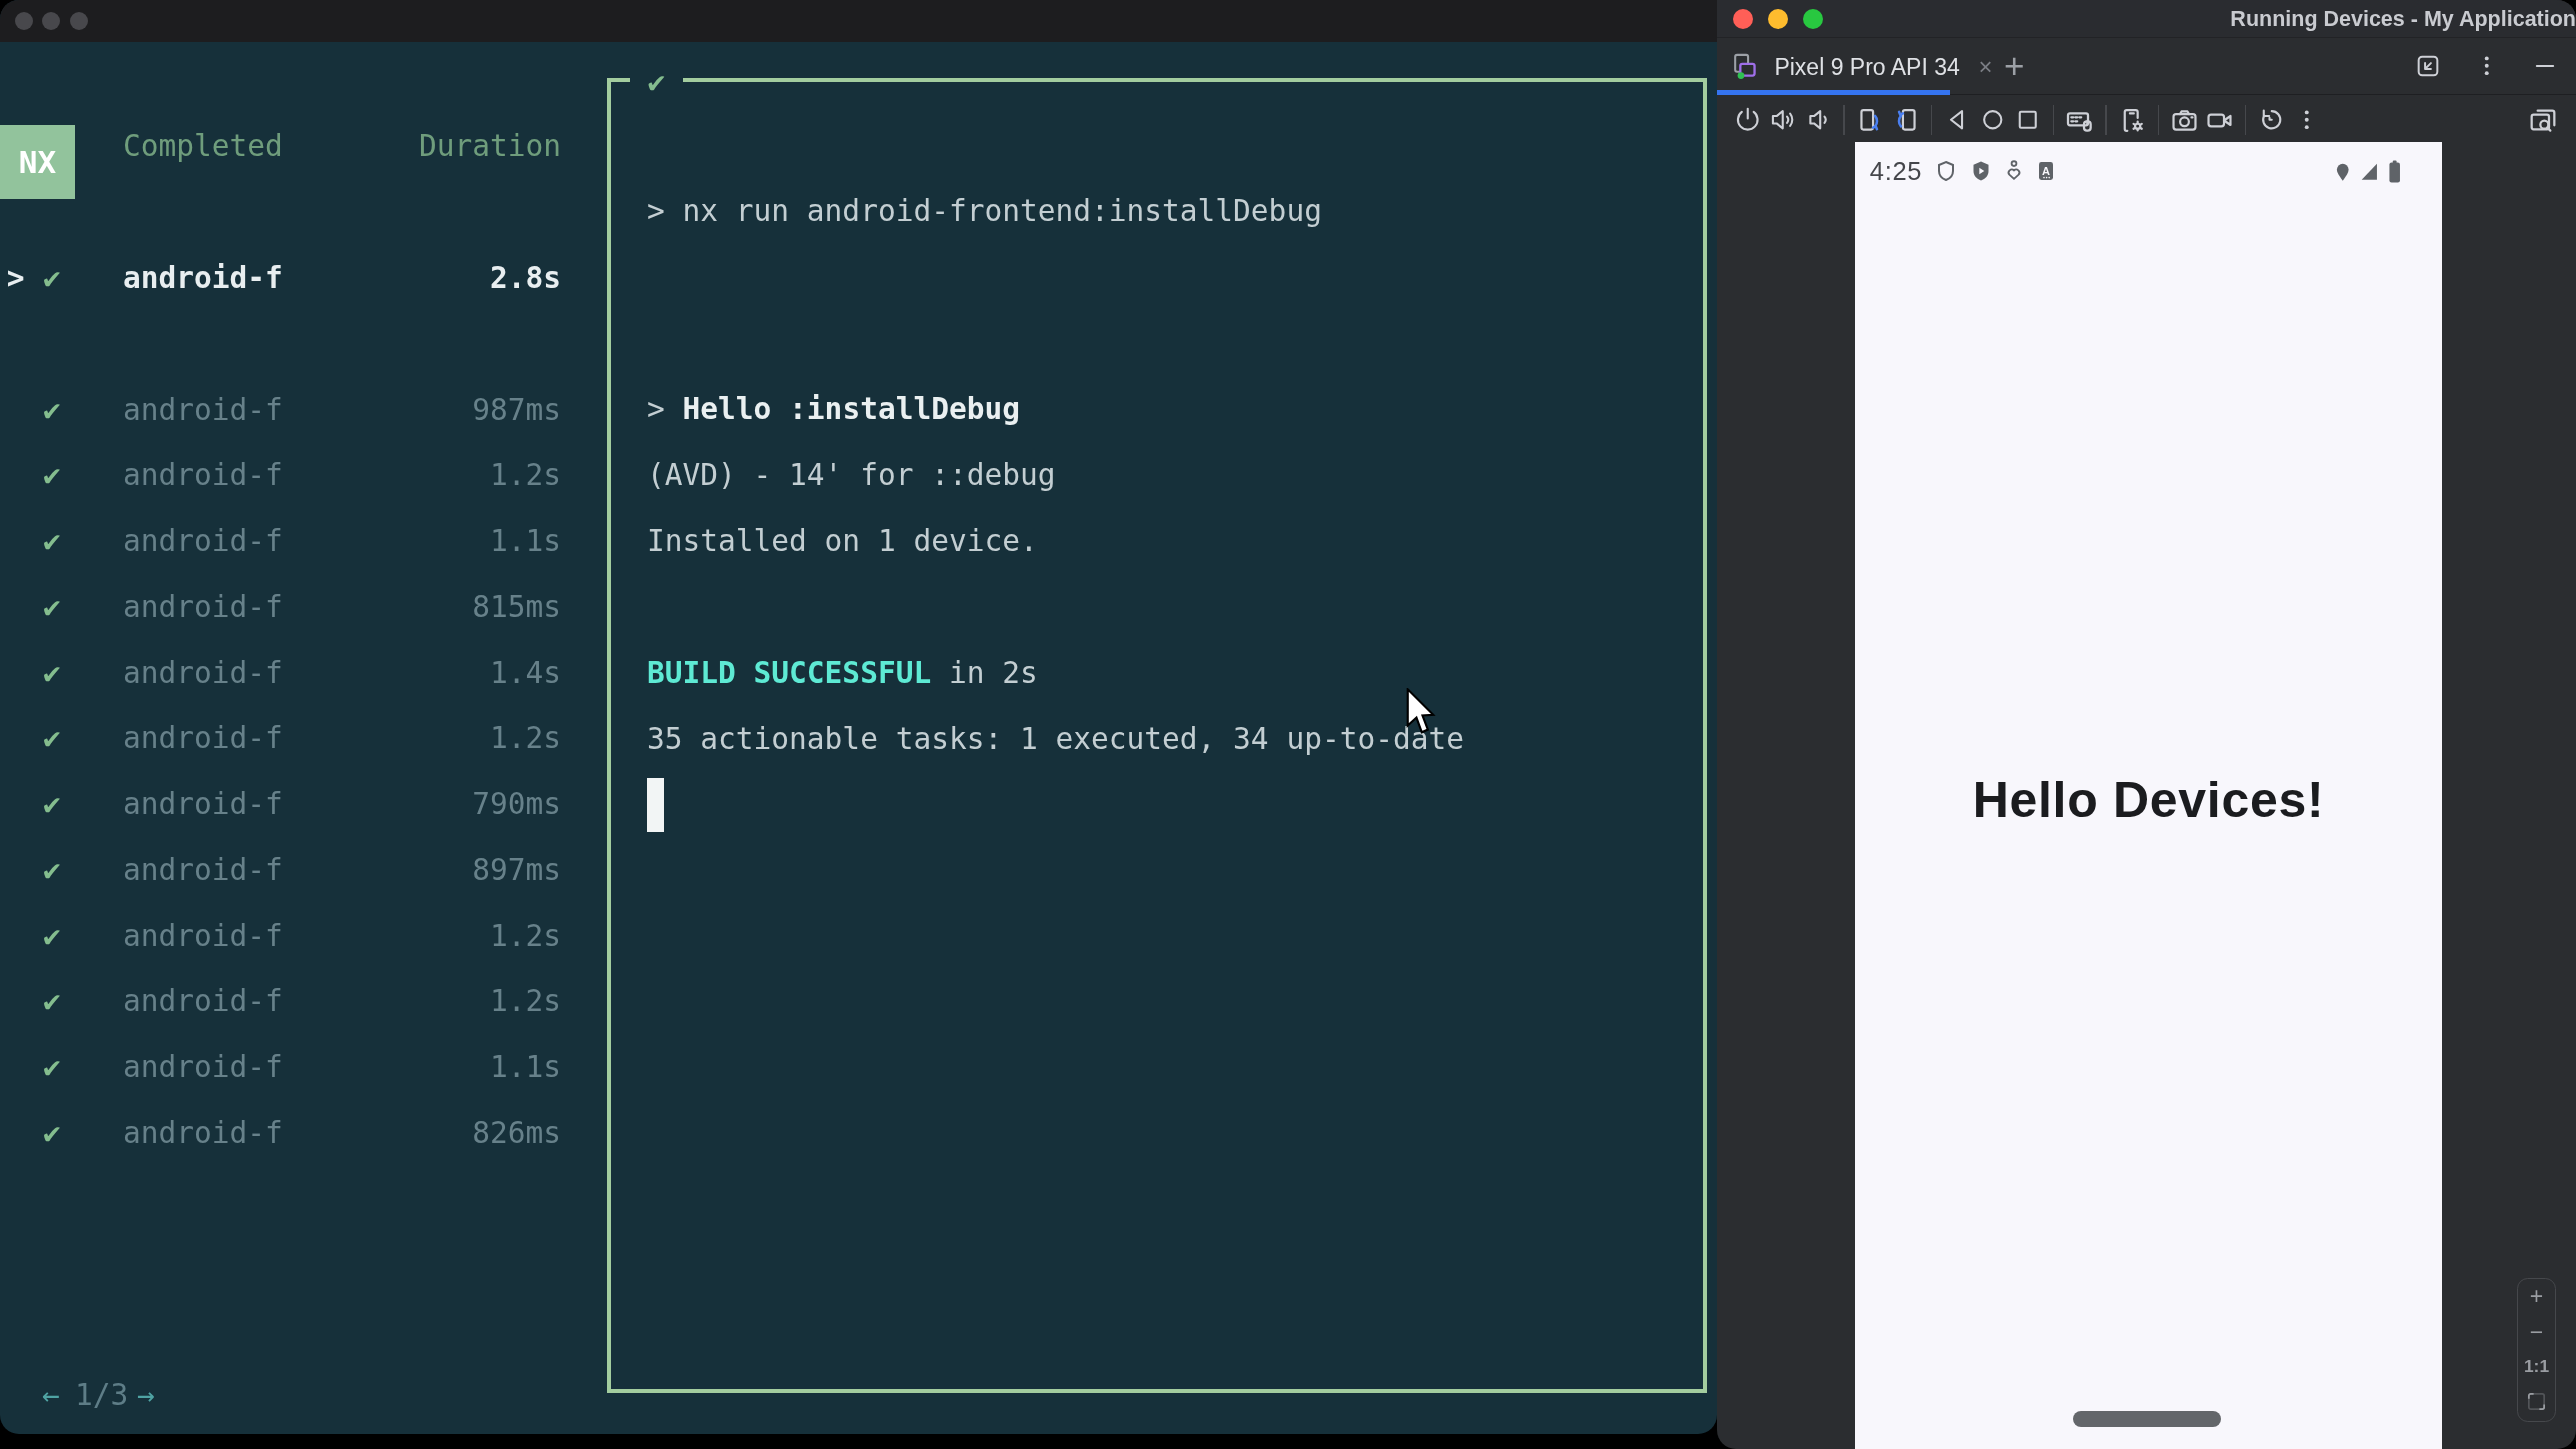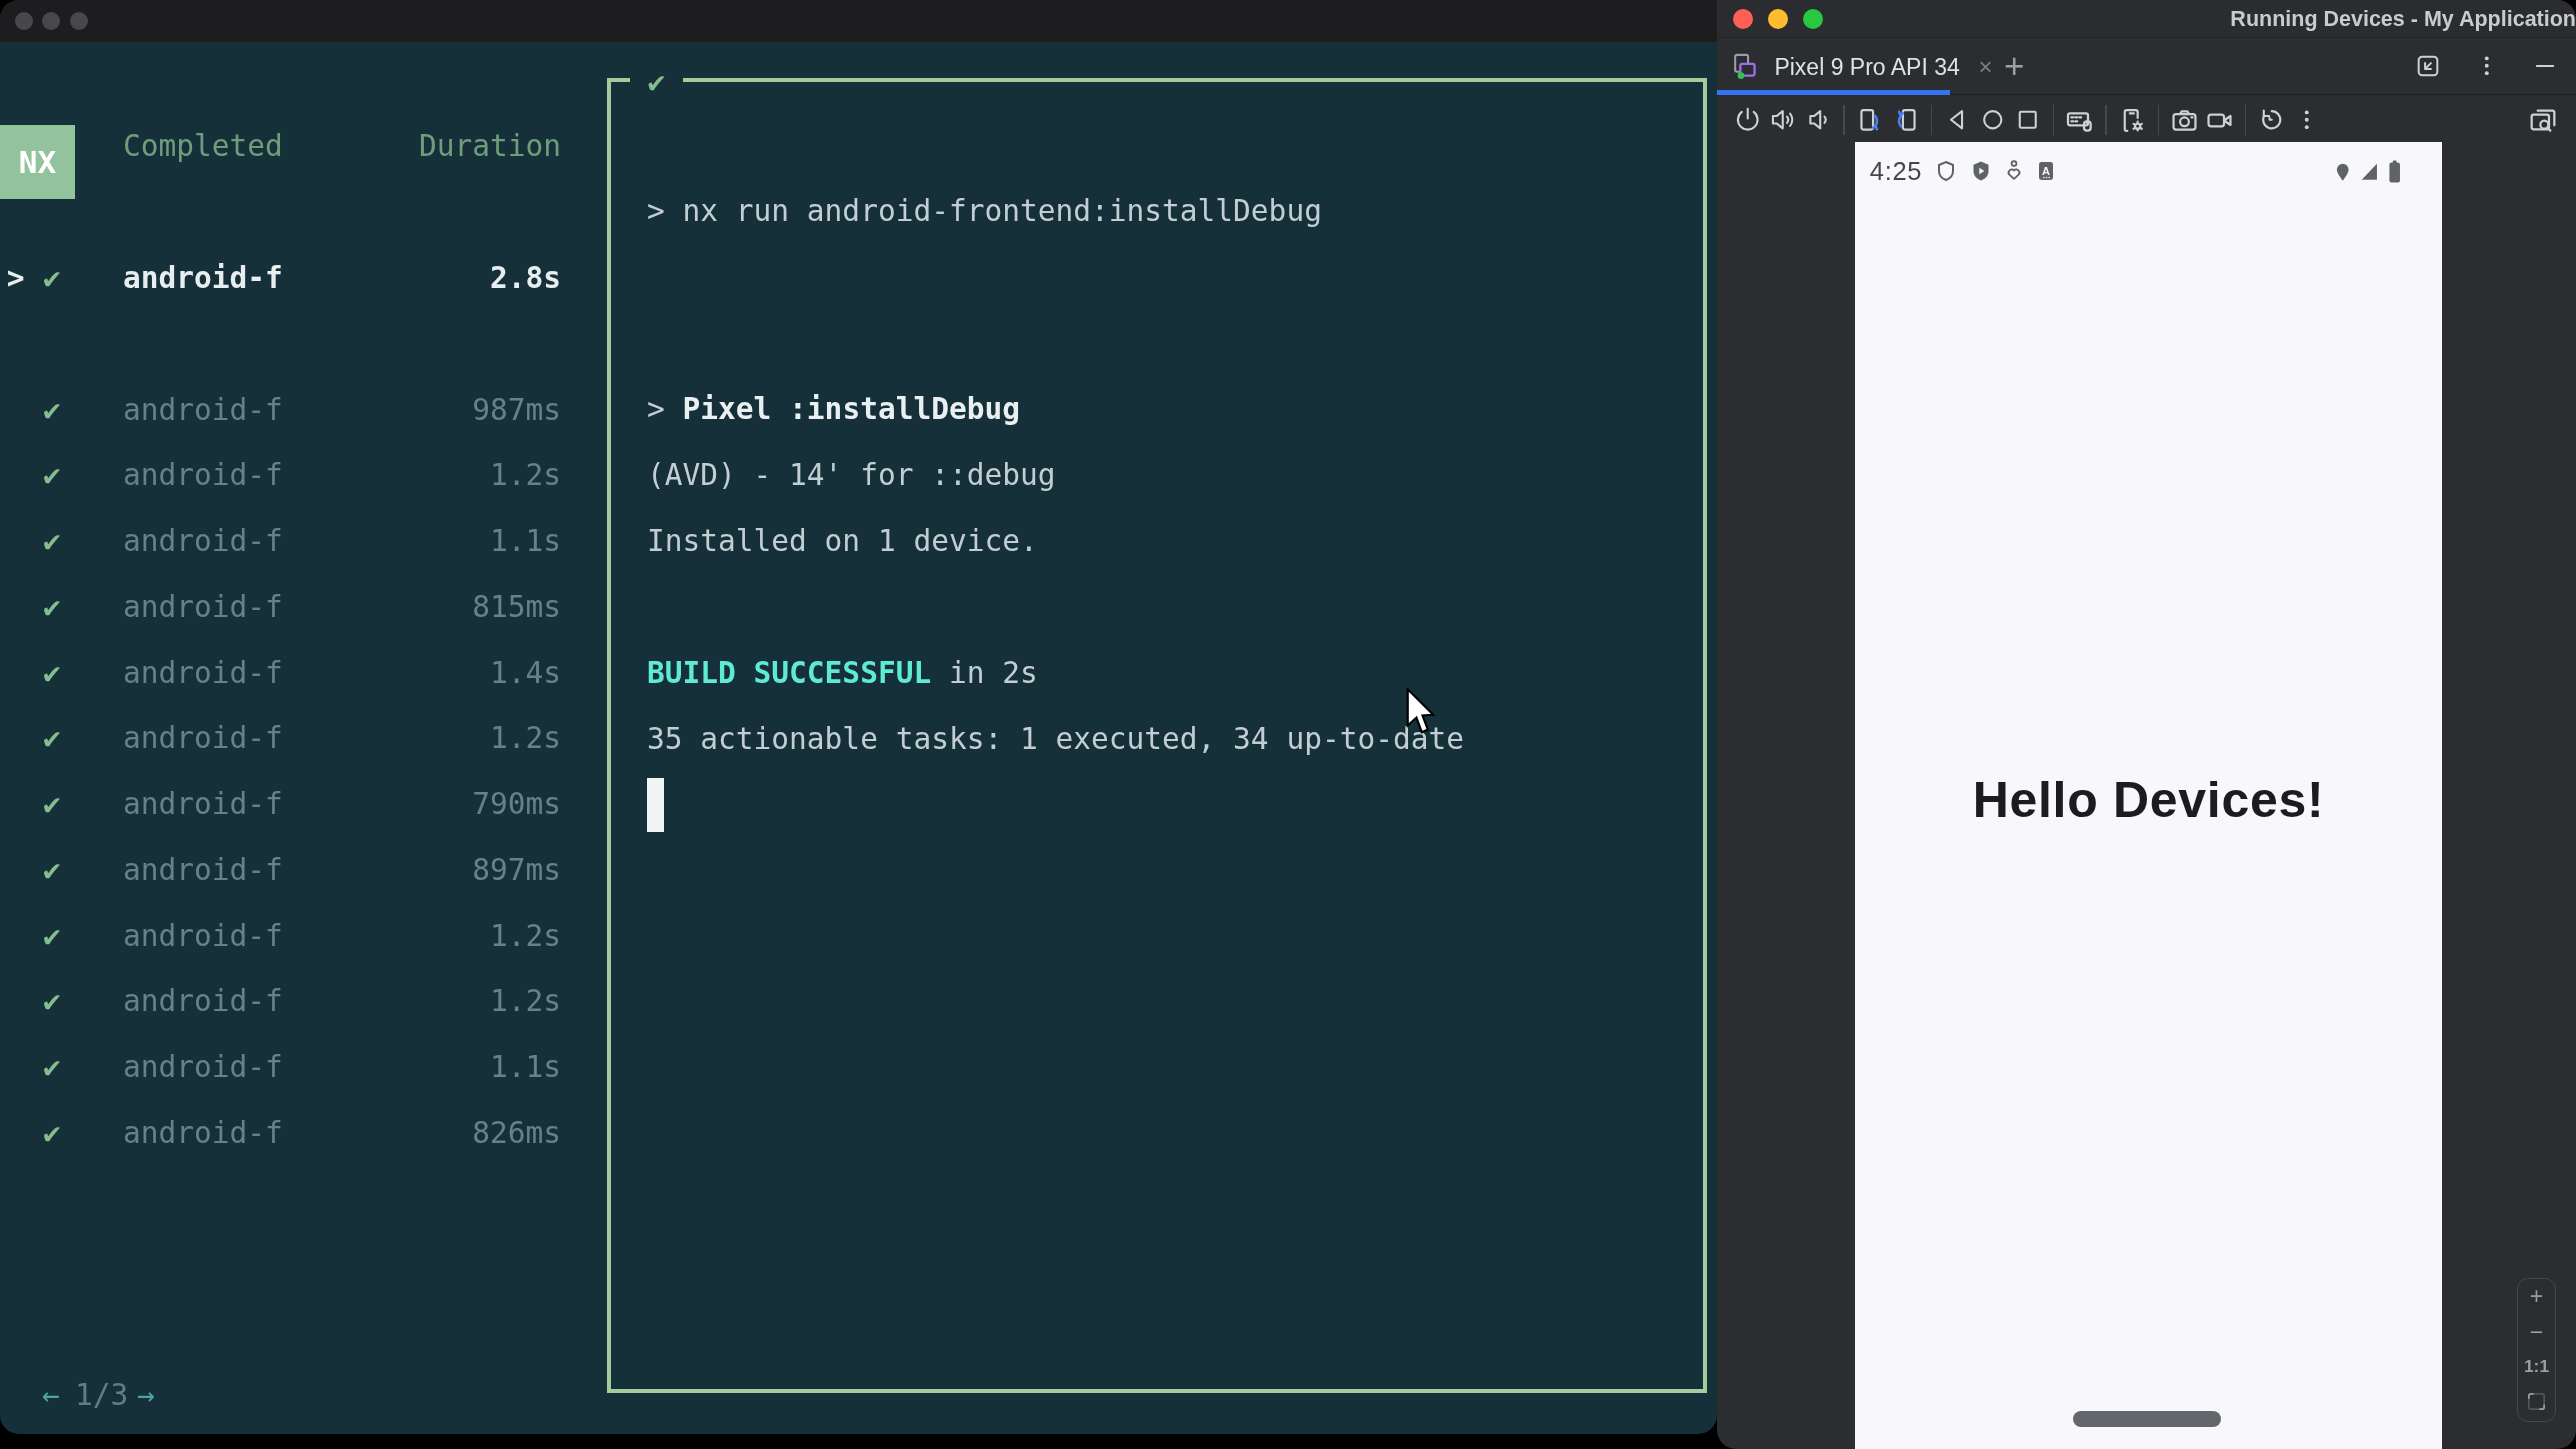--- a/index.html
+++ b/index.html
@@ -189,21 +189,21 @@
 
     <div class="output-box">
       <div class="output-legend">
         <span class="legend-check">✔</span>
       </div>
       <div class="out-lines" id="out-lines">
           <div class="out-line"></div>
           <div class="out-line"><span class="seg-fg">&gt; nx run android-frontend:installDebug</span></div>
           <div class="out-line"></div>
           <div class="out-line"></div>
-          <div class="out-line"><span class="seg-fg">&gt; </span><span class="seg-white-bold">Pixel :installDebug</span></div>
+          <div class="out-line"><span class="seg-fg">&gt; </span><span class="seg-white-bold">Hello :installDebug</span></div>
           <div class="out-line"><span class="seg-fg">(AVD) - 14' for ::debug</span></div>
           <div class="out-line"><span class="seg-fg">Installed on 1 device.</span></div>
           <div class="out-line"></div>
           <div class="out-line"><span class="seg-green-bold">BUILD SUCCESSFUL</span><span class="seg-fg"> in 2s</span></div>
           <div class="out-line"><span class="seg-fg">35 actionable tasks: 1 executed, 34 up-to-date</span></div>
           <div class="out-line"><span class="block-cursor"></span></div>
         </div>
     </div>
   </div>
 </div>

